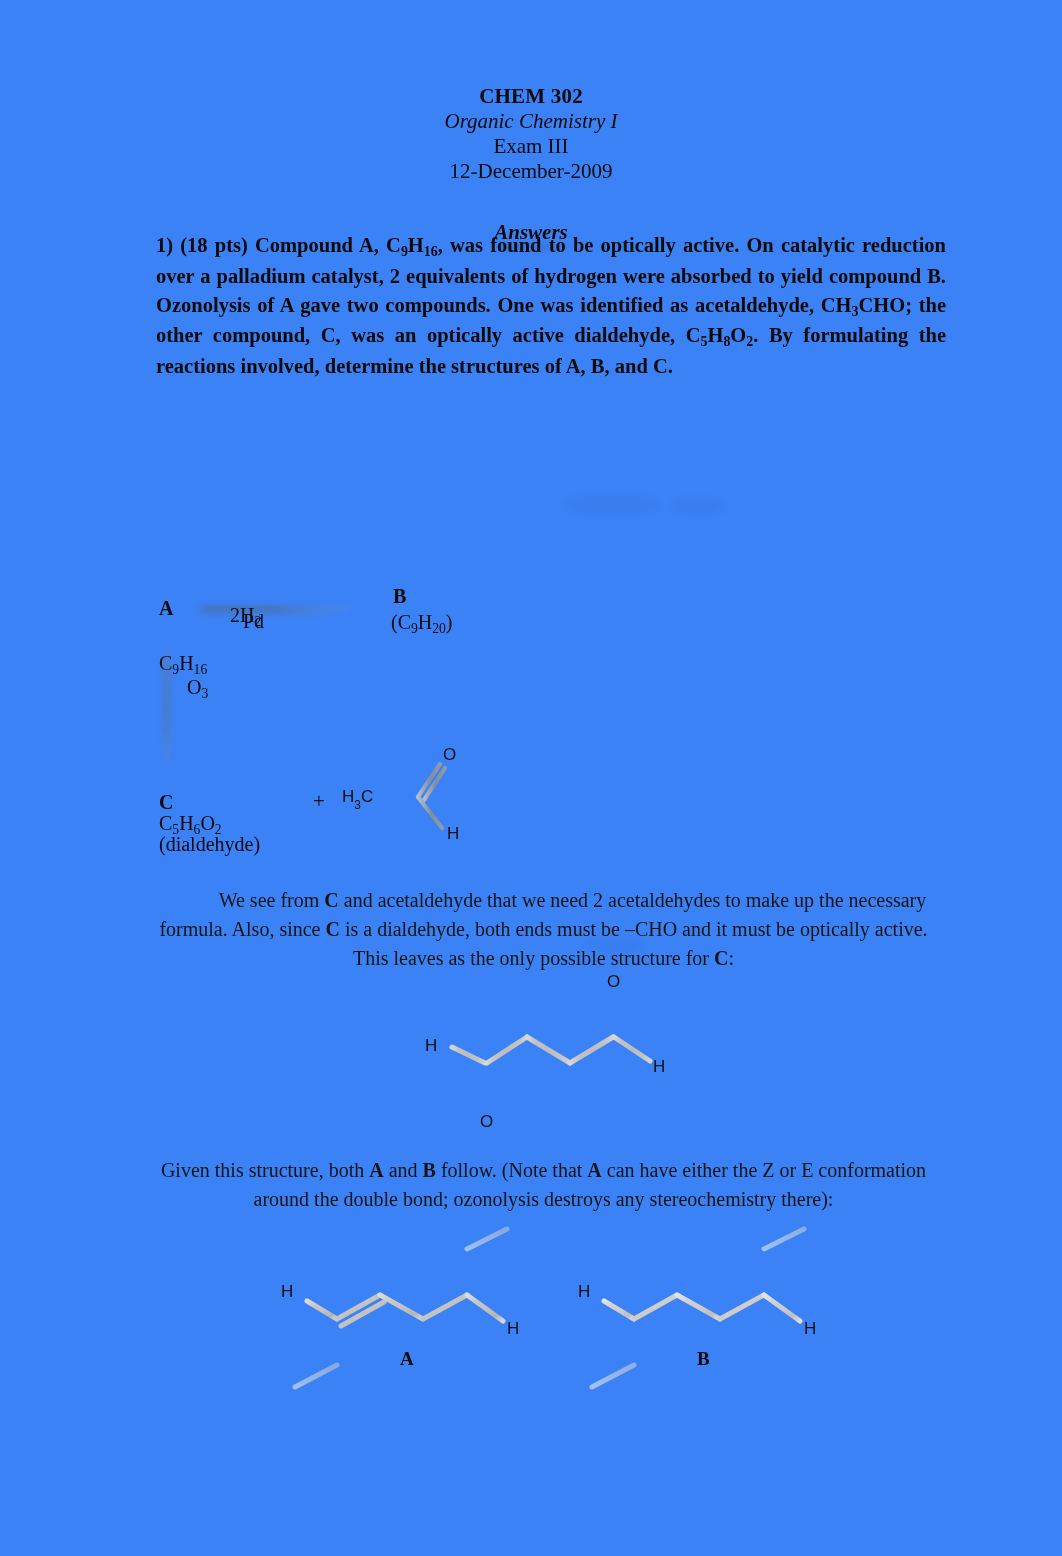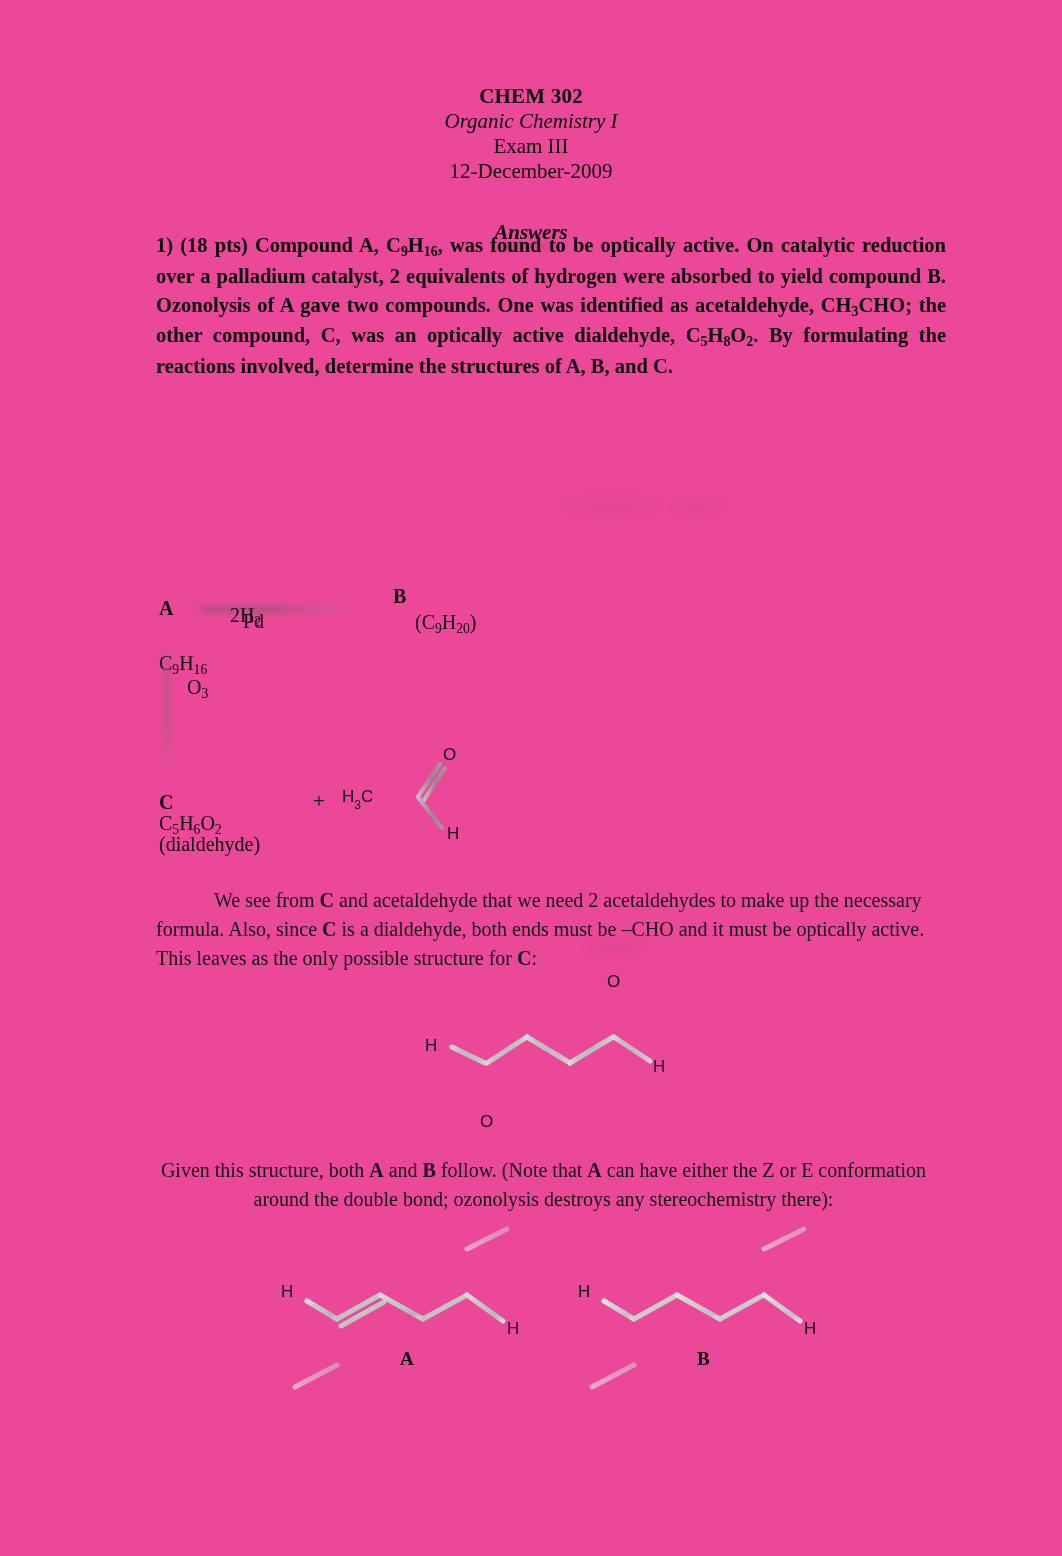--- a/index.html
+++ b/index.html
@@ -11,21 +11,21 @@
     width: 1062px;
     height: 1556px;
     position: relative;
     font-family: "Liberation Serif", "DejaVu Serif", serif;
     color: #0a0a0a;
     overflow: hidden;
   }
   .page {
     position: absolute;
     inset: 0;
-    background: #ec4899;
+    background: #3b82f6;
     text-decoration: underline;
   }
 
   
   .header {
     position: absolute;
     top: 84px;
     left: 0;
     width: 1062px;
     text-align: center;
@@ -82,21 +82,21 @@
   
   .para {
     position: absolute;
     font-size: 20px;
     line-height: 1.46;
     color: #141414;
   }
   .para b { font-weight: bold; }
 
   #intro-line { top: 531px; left: 220px; width: 700px; }
-  #para-c { top: 886px; left: 156px; width: 775px; text-indent: 58px; text-align: left; }
+  #para-c { top: 886px; left: 156px; width: 775px; text-indent: 58px; text-align: center; }
   #para-ab { top: 1156px; left: 156px; width: 775px; text-align: center; }
 
   
   .scheme { position: absolute; top: 0; left: 0; width: 1062px; height: 1556px; pointer-events: none; }
 
   .lbl {
     position: absolute;
     font-size: 20px;
     white-space: nowrap;
     line-height: 1.15;
@@ -177,21 +177,21 @@
     <div class="lbl bold" style="left:159px; top:597px;">A</div>
     <div class="lbl" style="left:159px; top:617px;margin-top:35px;">C<sub>9</sub>H<sub>16</sub></div>
 
     <div class="arrow-h" style="left:196px; top:605px; width:162px;"></div>
 
     <div class="lbl" style="left:230px; top:604px;">2H<sub>2</sub></div>
 
     <div class="lbl" style="left:243px; top:610px;">Pd</div>
 
     <div class="lbl bold" style="left:393px; top:585px;">B</div>
-    <div class="lbl" style="left:391px; top:611px;margin-left:24px;">(C<sub>9</sub>H<sub>20</sub>)</div>
+    <div class="lbl" style="left:391px; top:611px;">(C<sub>9</sub>H<sub>20</sub>)</div>
 
     <div class="arrow-v" style="left:162px; top:648px; height:120px;"></div>
 
     <div class="lbl" style="left:187px; top:676px;">O<sub>3</sub></div>
 
     <div class="lbl bold" style="left:159px; top:791px;">C</div>
     <div class="lbl" style="left:159px; top:812px;text-align:center;">C<sub>5</sub>H<sub>6</sub>O<sub>2</sub></div>
     <div class="lbl" style="left:159px; top:833px;">(dialdehyde)</div>
 
     <div class="lbl" style="left:313px; top:789px; font-size:21px;">+</div>

